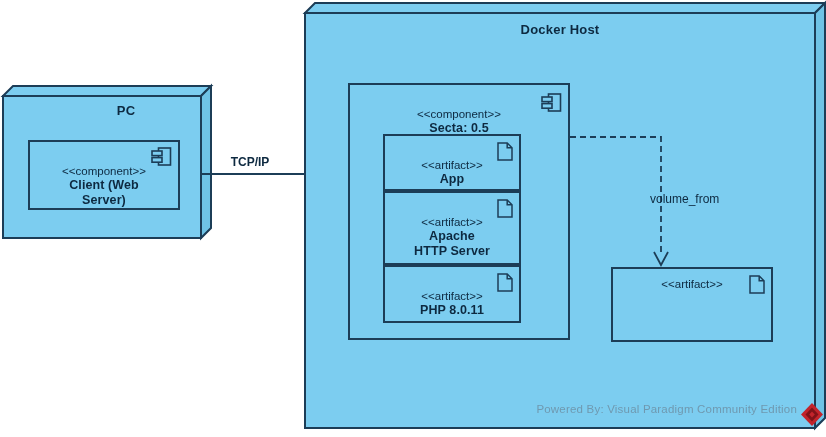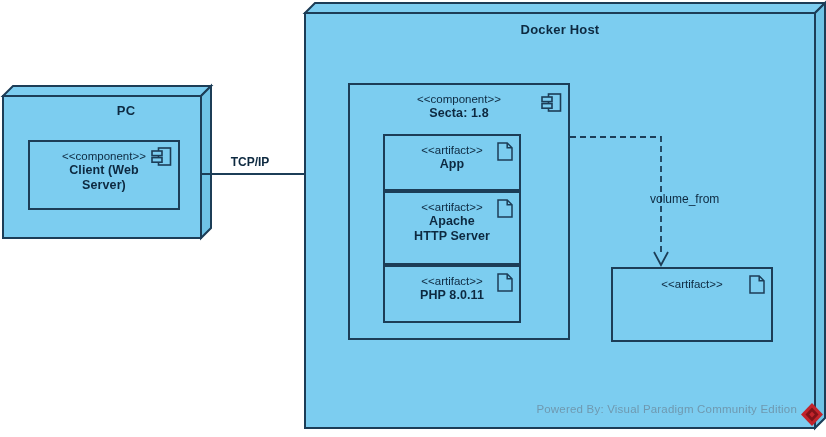--- a/index.html
+++ b/index.html
@@ -15,21 +15,21 @@
   .side{fill:var(--side-fill);}
   .topface{fill:var(--node-fill);}
   .conn{stroke:var(--border);fill:none;stroke-width:1.8;}
   .conn.thick{stroke-width:2;}
   .dashed{stroke-dasharray:6 4;}
   .node{position:absolute;}
   .node-title{position:absolute;left:0;right:0;text-align:center;font-weight:700;font-size:13px;letter-spacing:.2px;}
   .box{position:absolute;border:2px solid var(--border);box-sizing:border-box;text-align:center;background:transparent;}
   .stereotype{font-size:11.5px;line-height:14px;}
   .box-name{font-weight:700;font-size:12.5px;line-height:15px;white-space:pre-line;letter-spacing:.1px;}
-  .pad7{padding-top:7px;} .pad8{padding-top:8px;}
+  .pad7{padding-top:22px;} .pad8{padding-top:8px;}
   .icon{position:absolute;}
   .icon svg{display:block;}
   .conn-label{position:absolute;font-size:12px;}
   .tcp-label{font-weight:700;text-align:center;}
   .powered{position:absolute;font-size:11.5px;color:var(--powered-text);text-align:right;letter-spacing:.2px;}
 </style>
 </head>
 <body>
 
 <div class="canvas">
@@ -83,21 +83,21 @@
 
     <div class="box pad7" style="left:43px;top:70px;width:222px;height:257px;">
       <span class="icon" style="top:8px;right:6px;">
         <svg width="21" height="19" viewBox="0 0 21 19">
           <rect x="7.5" y="1" width="12" height="17" fill="none" stroke="var(--border)" stroke-width="1.6"></rect>
           <rect x="1" y="4" width="10" height="4.6" fill="var(--node-fill)" stroke="var(--border)" stroke-width="1.6"></rect>
           <rect x="1" y="10.6" width="10" height="4.6" fill="var(--node-fill)" stroke="var(--border)" stroke-width="1.6"></rect>
         </svg>
       </span>
       <div class="stereotype">&lt;&lt;component&gt;&gt;</div>
-      <div class="box-name">Secta: 1.8</div>
+      <div class="box-name">Secta: 0.5</div>
 
       <div class="box pad7" style="left:33px;top:49px;width:138px;height:57px;">
         <span class="icon" style="top:6px;right:6px;">
           <svg width="16" height="19" viewBox="0 0 16 19">
             <path d="M1,1 H10.2 L15,5.8 V18 H1 Z" fill="none" stroke="var(--border)" stroke-width="1.5"></path>
             <path d="M10.2,1 V5.8 H15" fill="none" stroke="var(--border)" stroke-width="1.5"></path>
           </svg>
         </span>
         <div class="stereotype">&lt;&lt;artifact&gt;&gt;</div>
         <div class="box-name">App</div>

